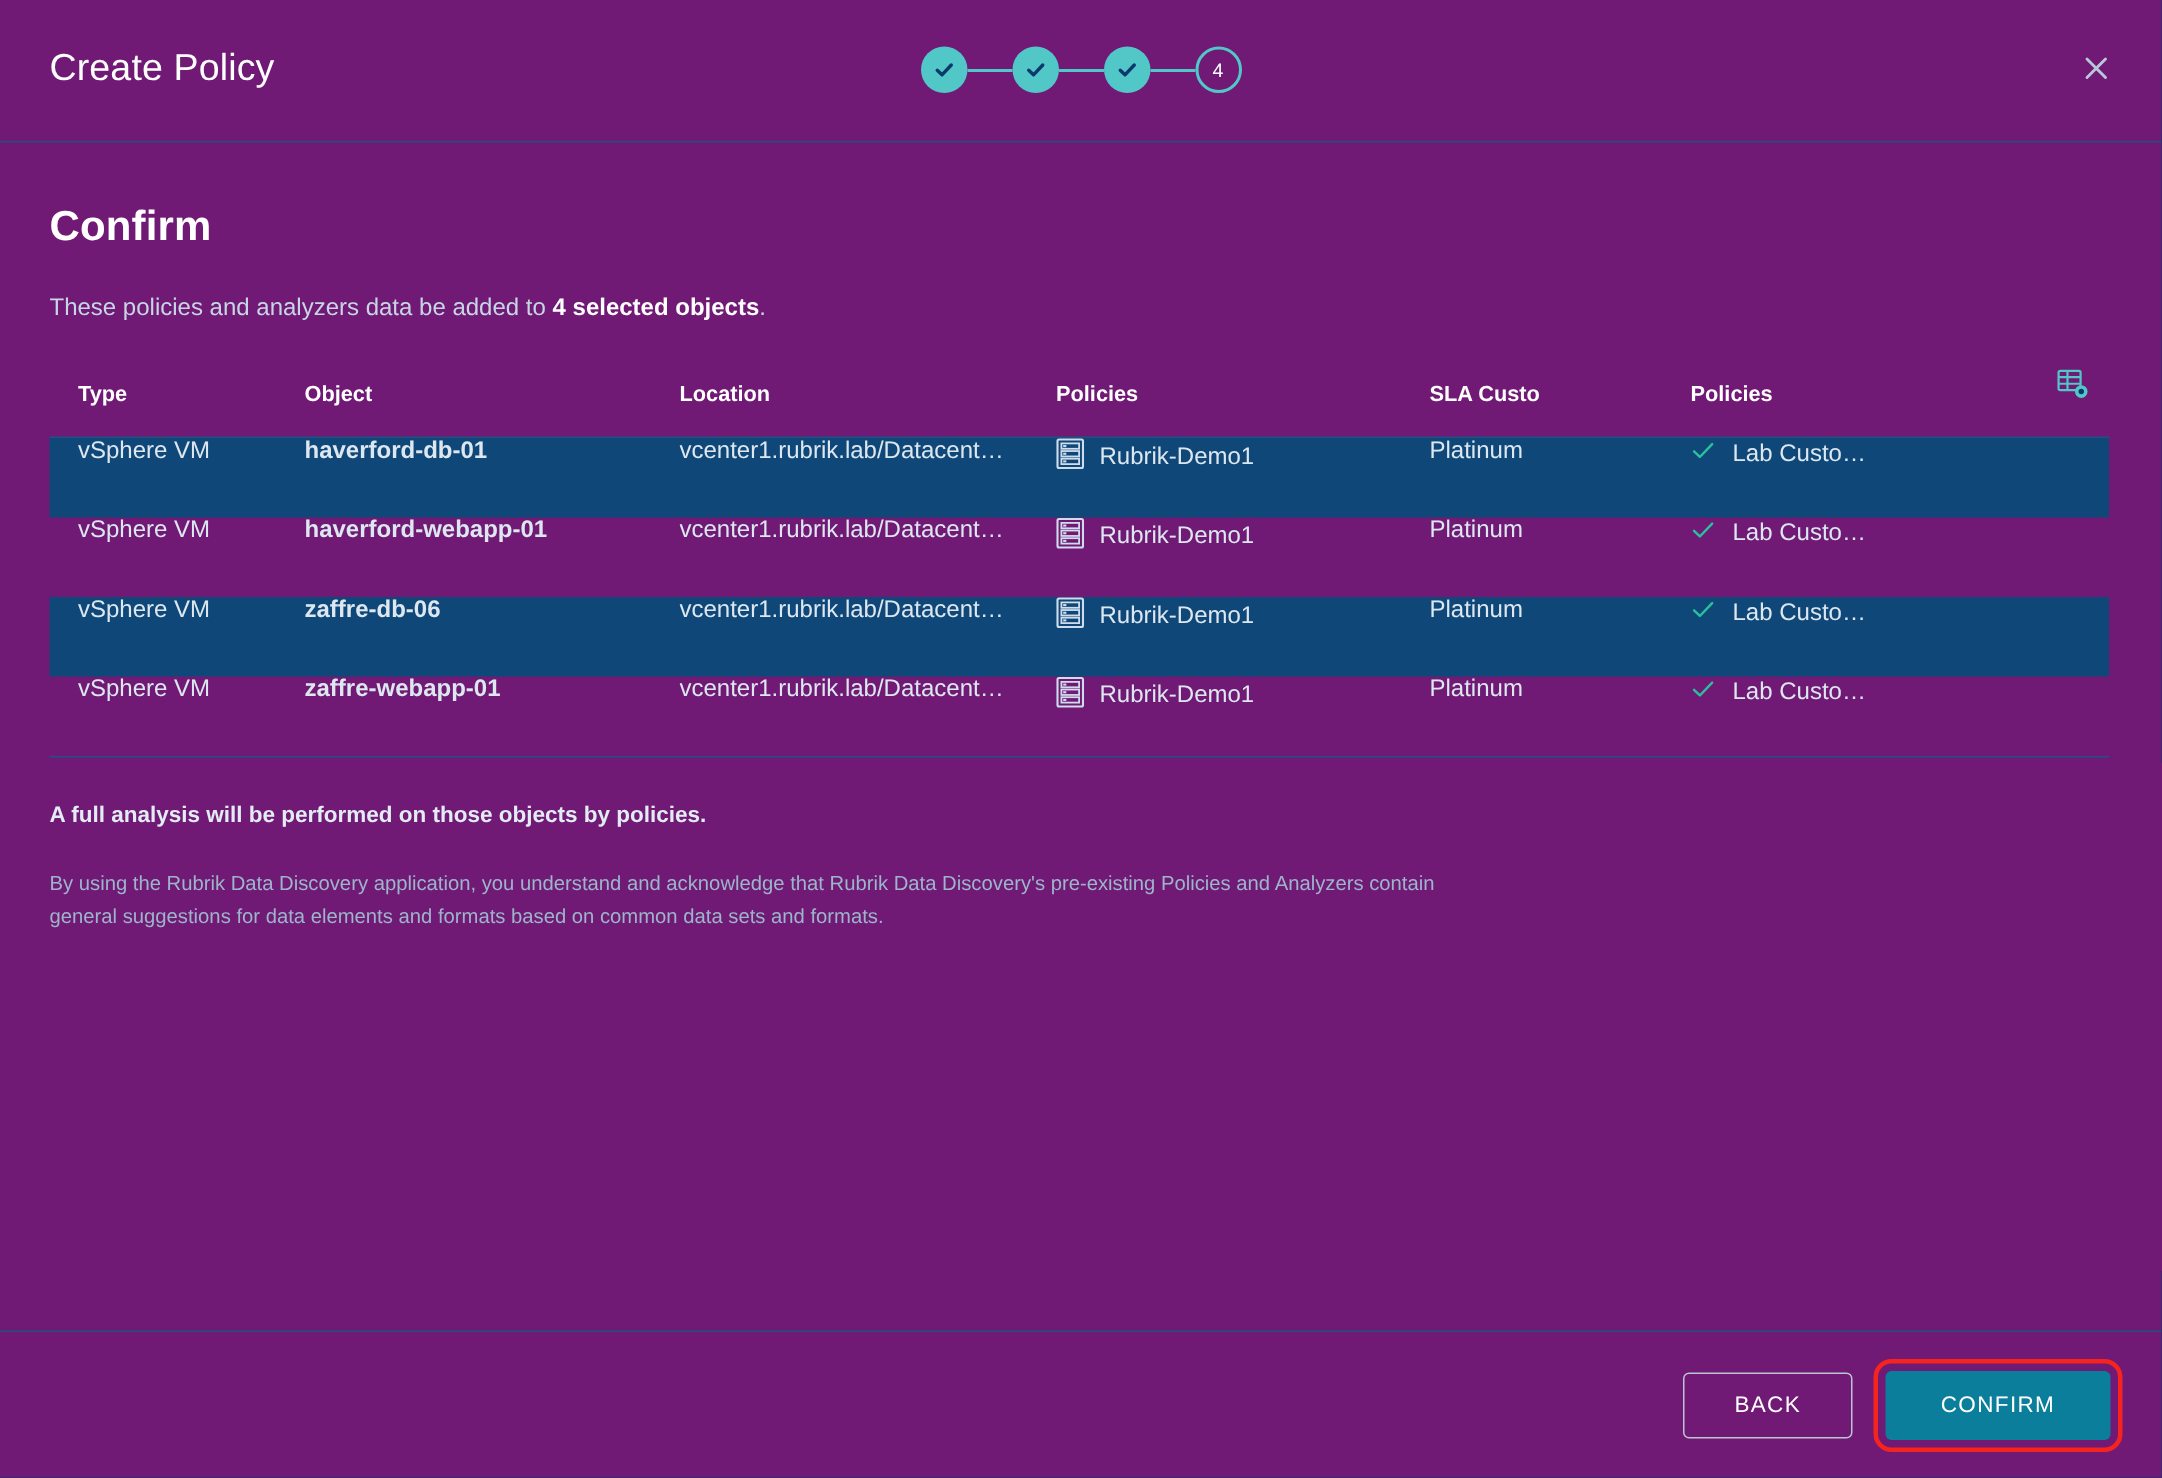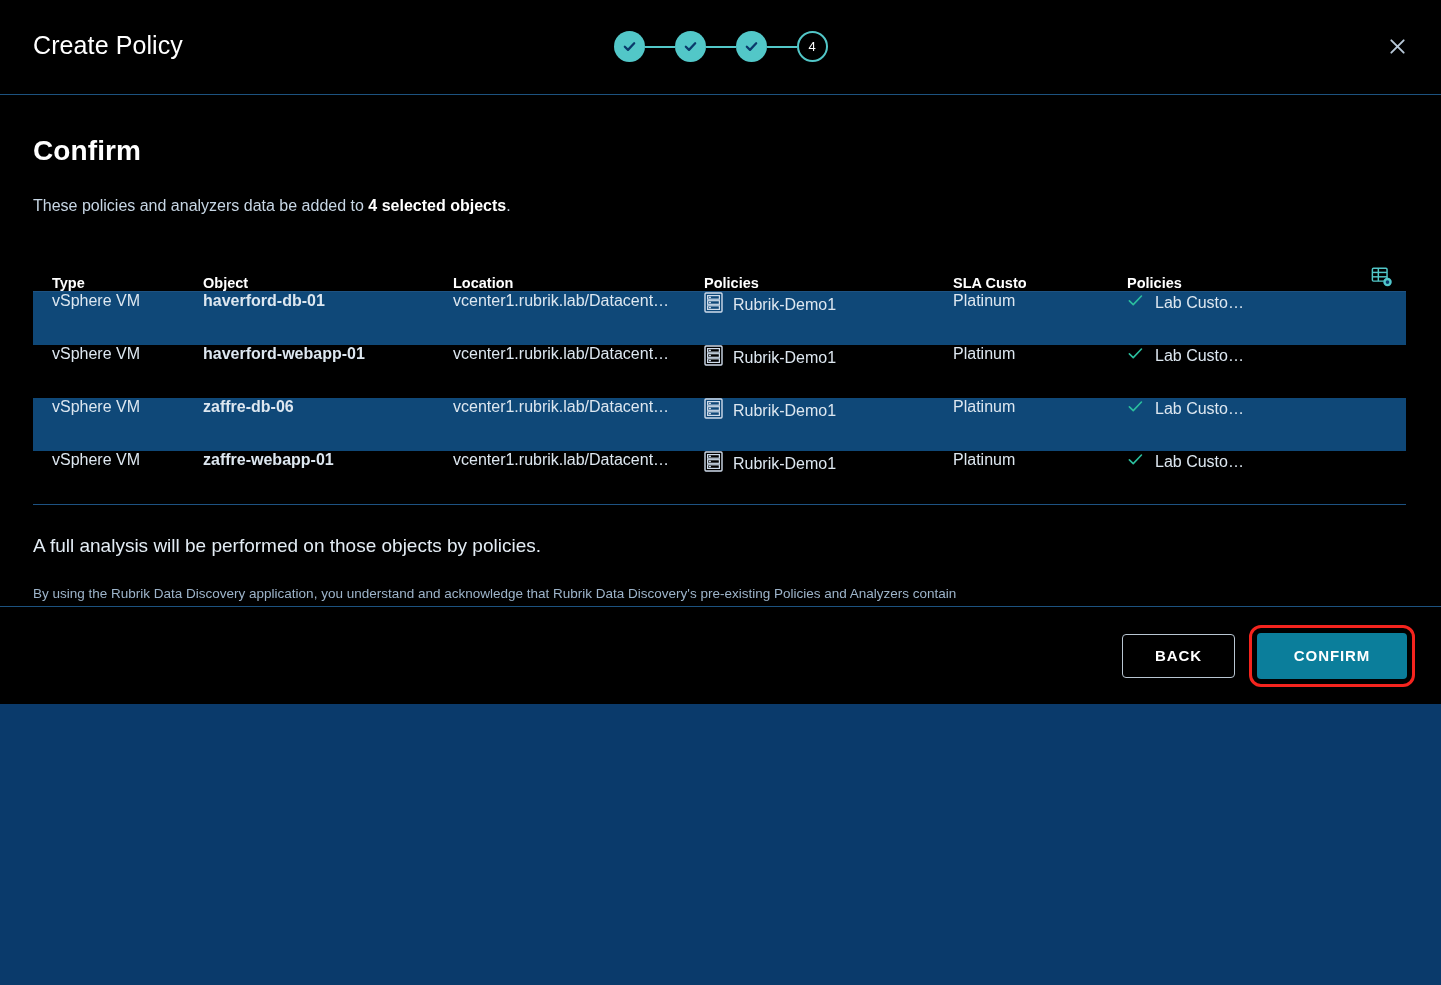--- a/index.html
+++ b/index.html
@@ -9,22 +9,22 @@
     height: 985px;
     overflow: hidden;
     background: #0a3a6b;
     font-family: "Liberation Sans", sans-serif;
     -webkit-font-smoothing: antialiased;
   }
 
   .dialog {
     position: relative;
     width: 1441px;
-    height: 704px;
-    background: #000000;
+    height: 985px;
+    background: #701a75;
     display: flex;
     flex-direction: column;
   }
 
   
   .dialog-header {
     position: relative;
     height: 95px;
     flex: 0 0 95px;
     border-bottom: 1px solid #1c527f;
@@ -130,21 +130,21 @@
     align-items: flex-start;
     height: 53px;
     width: 1373px;
   }
 
   .tbl-head {
     height: 41px;
     border-bottom: 1px solid #1d5party;
     border-bottom: 1px solid #1d5282;
     align-items: flex-end;
-    padding-bottom: 0;
+    padding-bottom: 20px;
   }
 
   .tbl-head .cell {
     font-size: 14.5px;
     font-weight: 700;
     color: #ffffff;
   }
 
   .tbl-body .tbl-row { font-size: 16px; color: #dde7f0; font-weight: 400; }
   .tbl-body .tbl-row.stripe { background: #0f4878; }
@@ -165,24 +165,24 @@
   .server-icon { flex: 0 0 auto; display: block; }
 
   
   .note-heading {
     font-size: 20px;
     font-weight: 700;
     color: #ffffff;
     margin-top: 40px;
   }
   .note-main {
-    font-size: 19px;
+    font-size: 15px;
     color: #e3ecf4;
     margin-top: 30px;
-    font-weight: 400;
+    font-weight: 700;
   }
   .note-fine {
     font-size: 13.5px;
     color: #9db4ca;
     margin-top: 26px;
     line-height: 22px;
     max-width: 945px;
     font-weight: 400;
   }
 
@@ -194,21 +194,21 @@
     display: flex;
     align-items: center;
     justify-content: flex-end;
     padding-right: 20px;
     gap: 0;
     position: relative;
   }
 
   .btn {
     font-size: 15px;
-    font-weight: 700;
+    font-weight: 400;
     letter-spacing: 0.9px;
     cursor: pointer;
     border-radius: 4px;
     display: flex;
     align-items: center;
     justify-content: center;
   }
 
   .btn-back {
     width: 113px;

